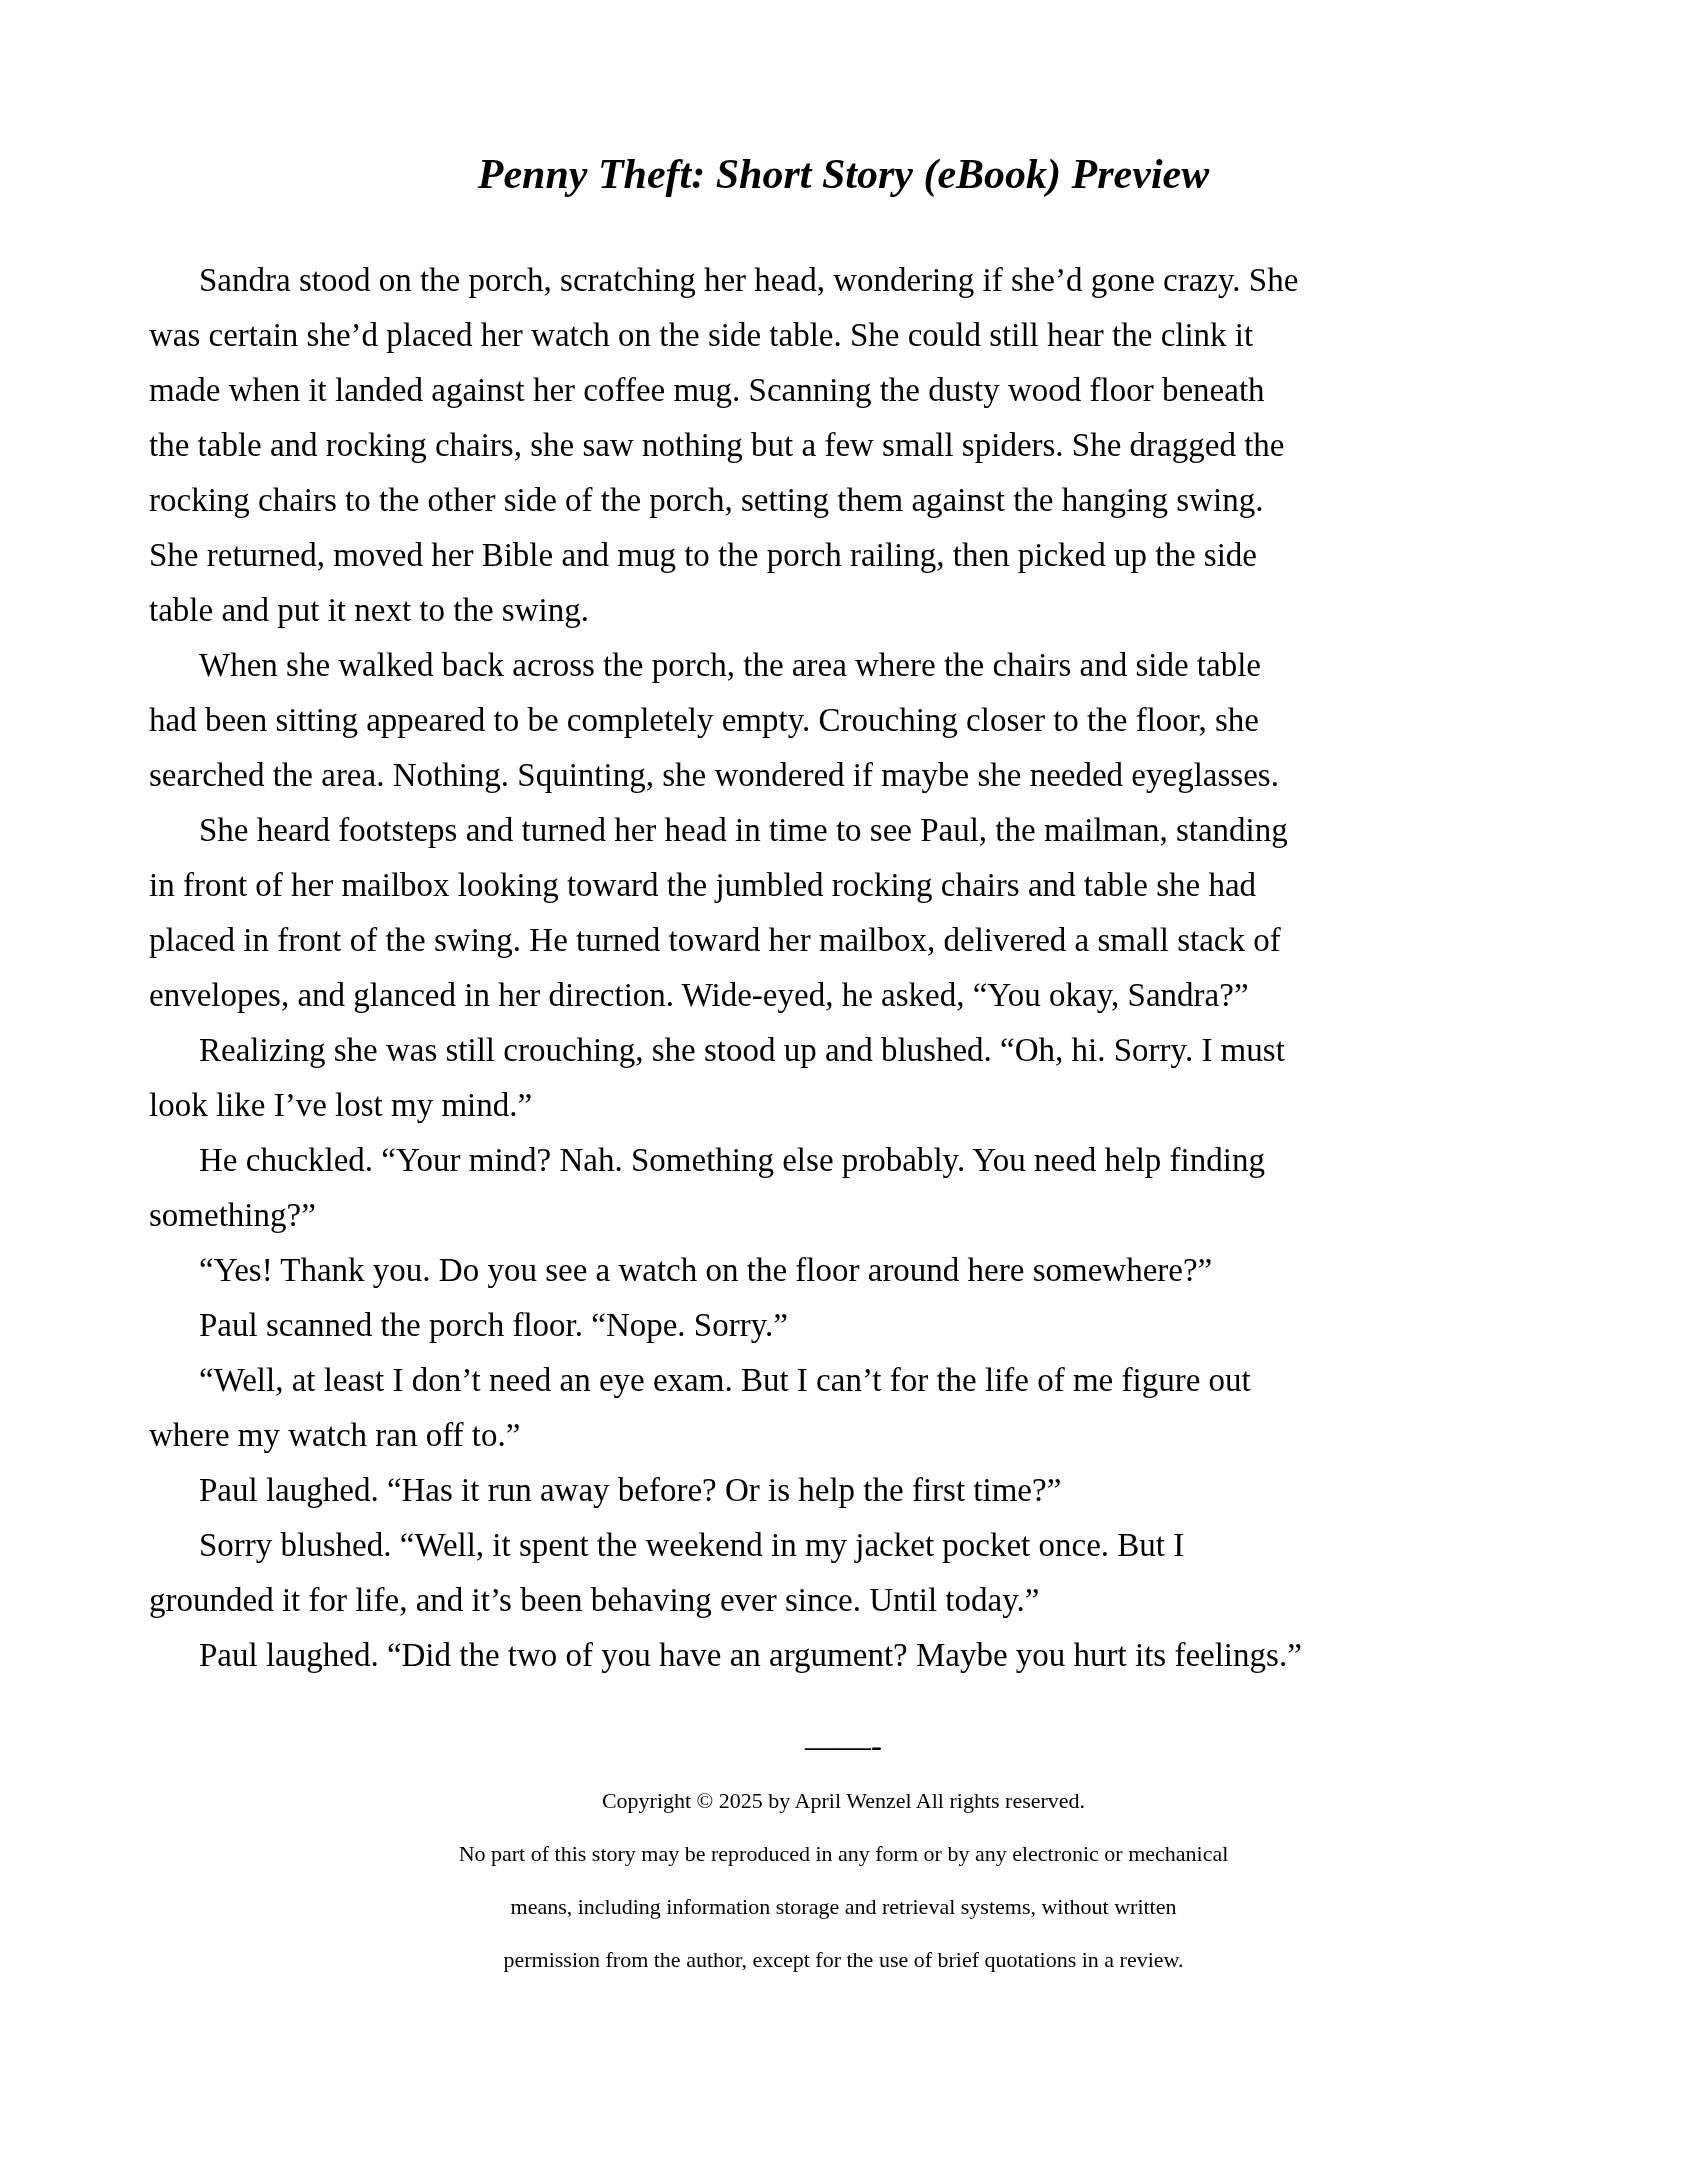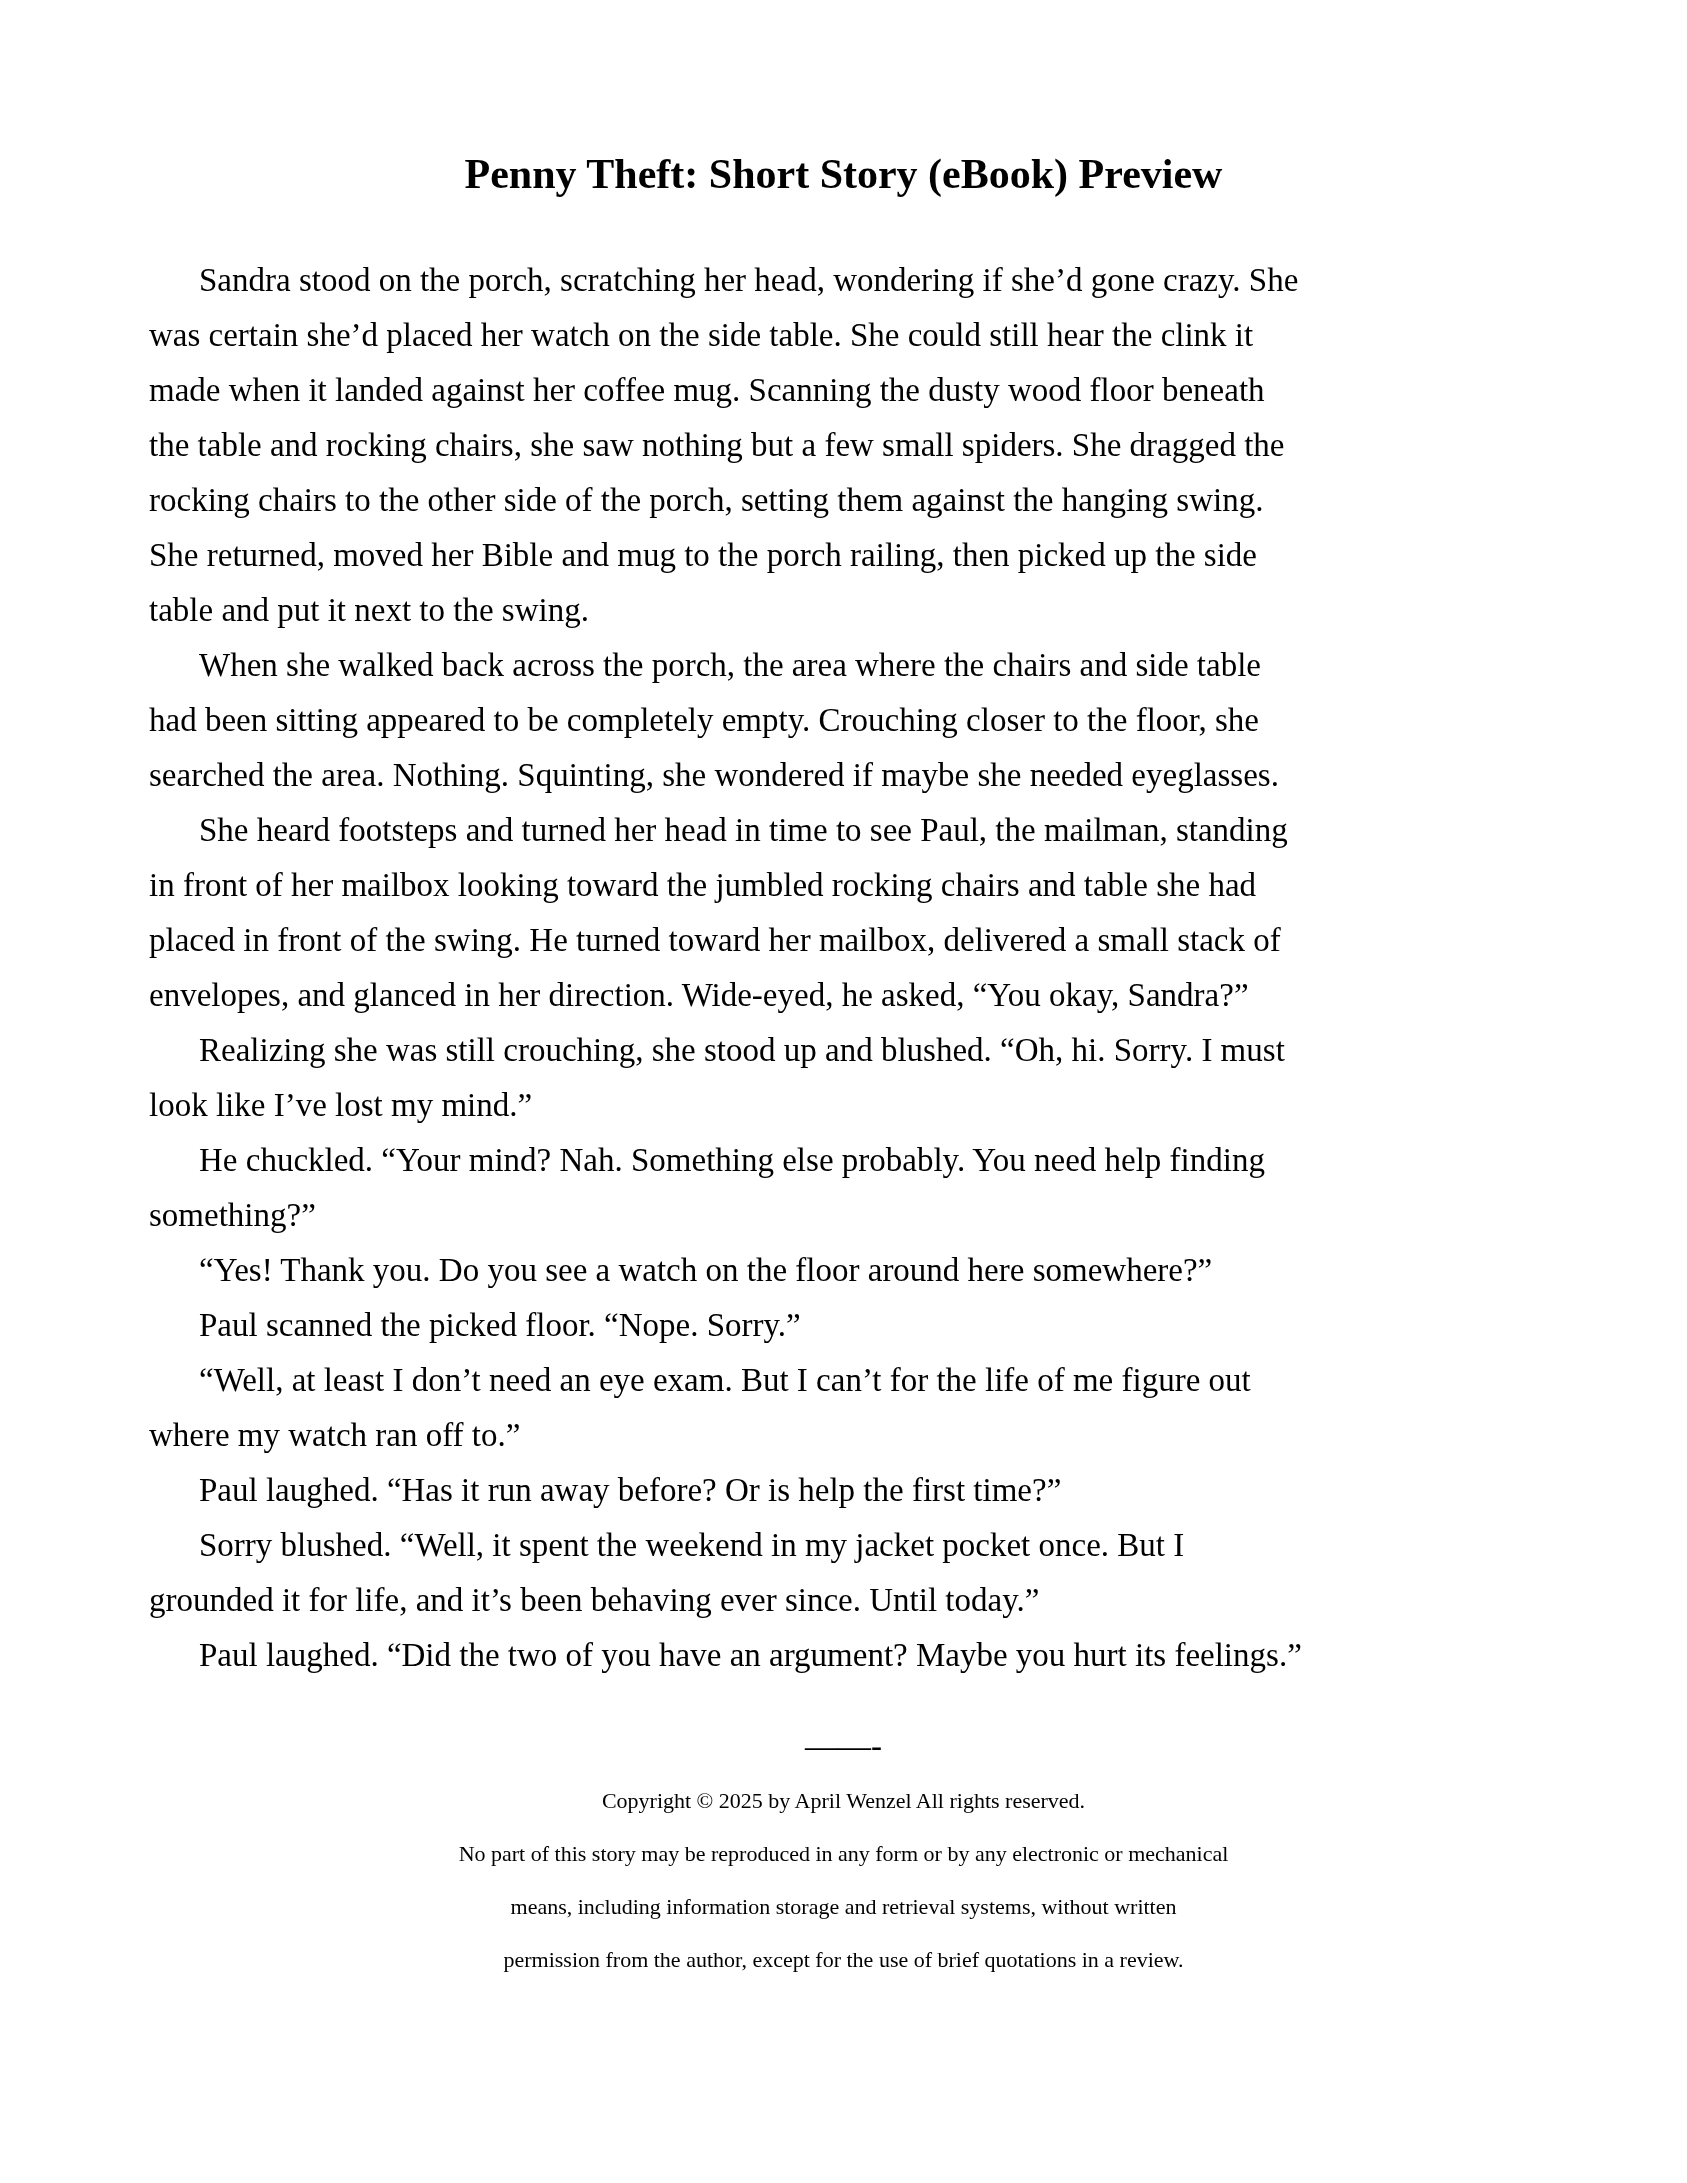--- a/index.html
+++ b/index.html
@@ -21,20 +21,21 @@
     background: #ffffff;
     overflow: hidden;
   }
   .title {
     margin: 0;
     font-size: 42px;
     line-height: 61px;
     font-weight: bold;
     text-align: center;
     letter-spacing: 0px;
+    font-style: italic;
   }
   .story {
     margin-top: 48px;
   }
   .para {
     margin: 0;
     font-size: 33px;
     line-height: 55px;
     text-indent: 50px;
     white-space: pre-line;
@@ -74,21 +75,21 @@
 searched the area. Nothing. Squinting, she wondered if maybe she needed eyeglasses.</p>
     <p class="para">She heard footsteps and turned her head in time to see Paul, the mailman, standing
 in front of her mailbox looking toward the jumbled rocking chairs and table she had
 placed in front of the swing. He turned toward her mailbox, delivered a small stack of
 envelopes, and glanced in her direction. Wide-eyed, he asked, “You okay, Sandra?”</p>
     <p class="para">Realizing she was still crouching, she stood up and blushed. “Oh, hi. Sorry. I must
 look like I’ve lost my mind.”</p>
     <p class="para">He chuckled. “Your mind? Nah. Something else probably. You need help finding
 something?”</p>
     <p class="para">“Yes! Thank you. Do you see a watch on the floor around here somewhere?”</p>
-    <p class="para">Paul scanned the picked floor. “Nope. Sorry.”</p>
+    <p class="para">Paul scanned the porch floor. “Nope. Sorry.”</p>
     <p class="para">“Well, at least I don’t need an eye exam. But I can’t for the life of me figure out
 where my watch ran off to.”</p>
     <p class="para">Paul laughed. “Has it run away before? Or is help the first time?”</p>
     <p class="para">Sorry blushed. “Well, it spent the weekend in my jacket pocket once. But I
 grounded it for life, and it’s been behaving ever since. Until today.”</p>
     <p class="para">Paul laughed. “Did the two of you have an argument? Maybe you hurt its feelings.”</p>
   </div>
 
   <p class="divider">——-</p>
 

